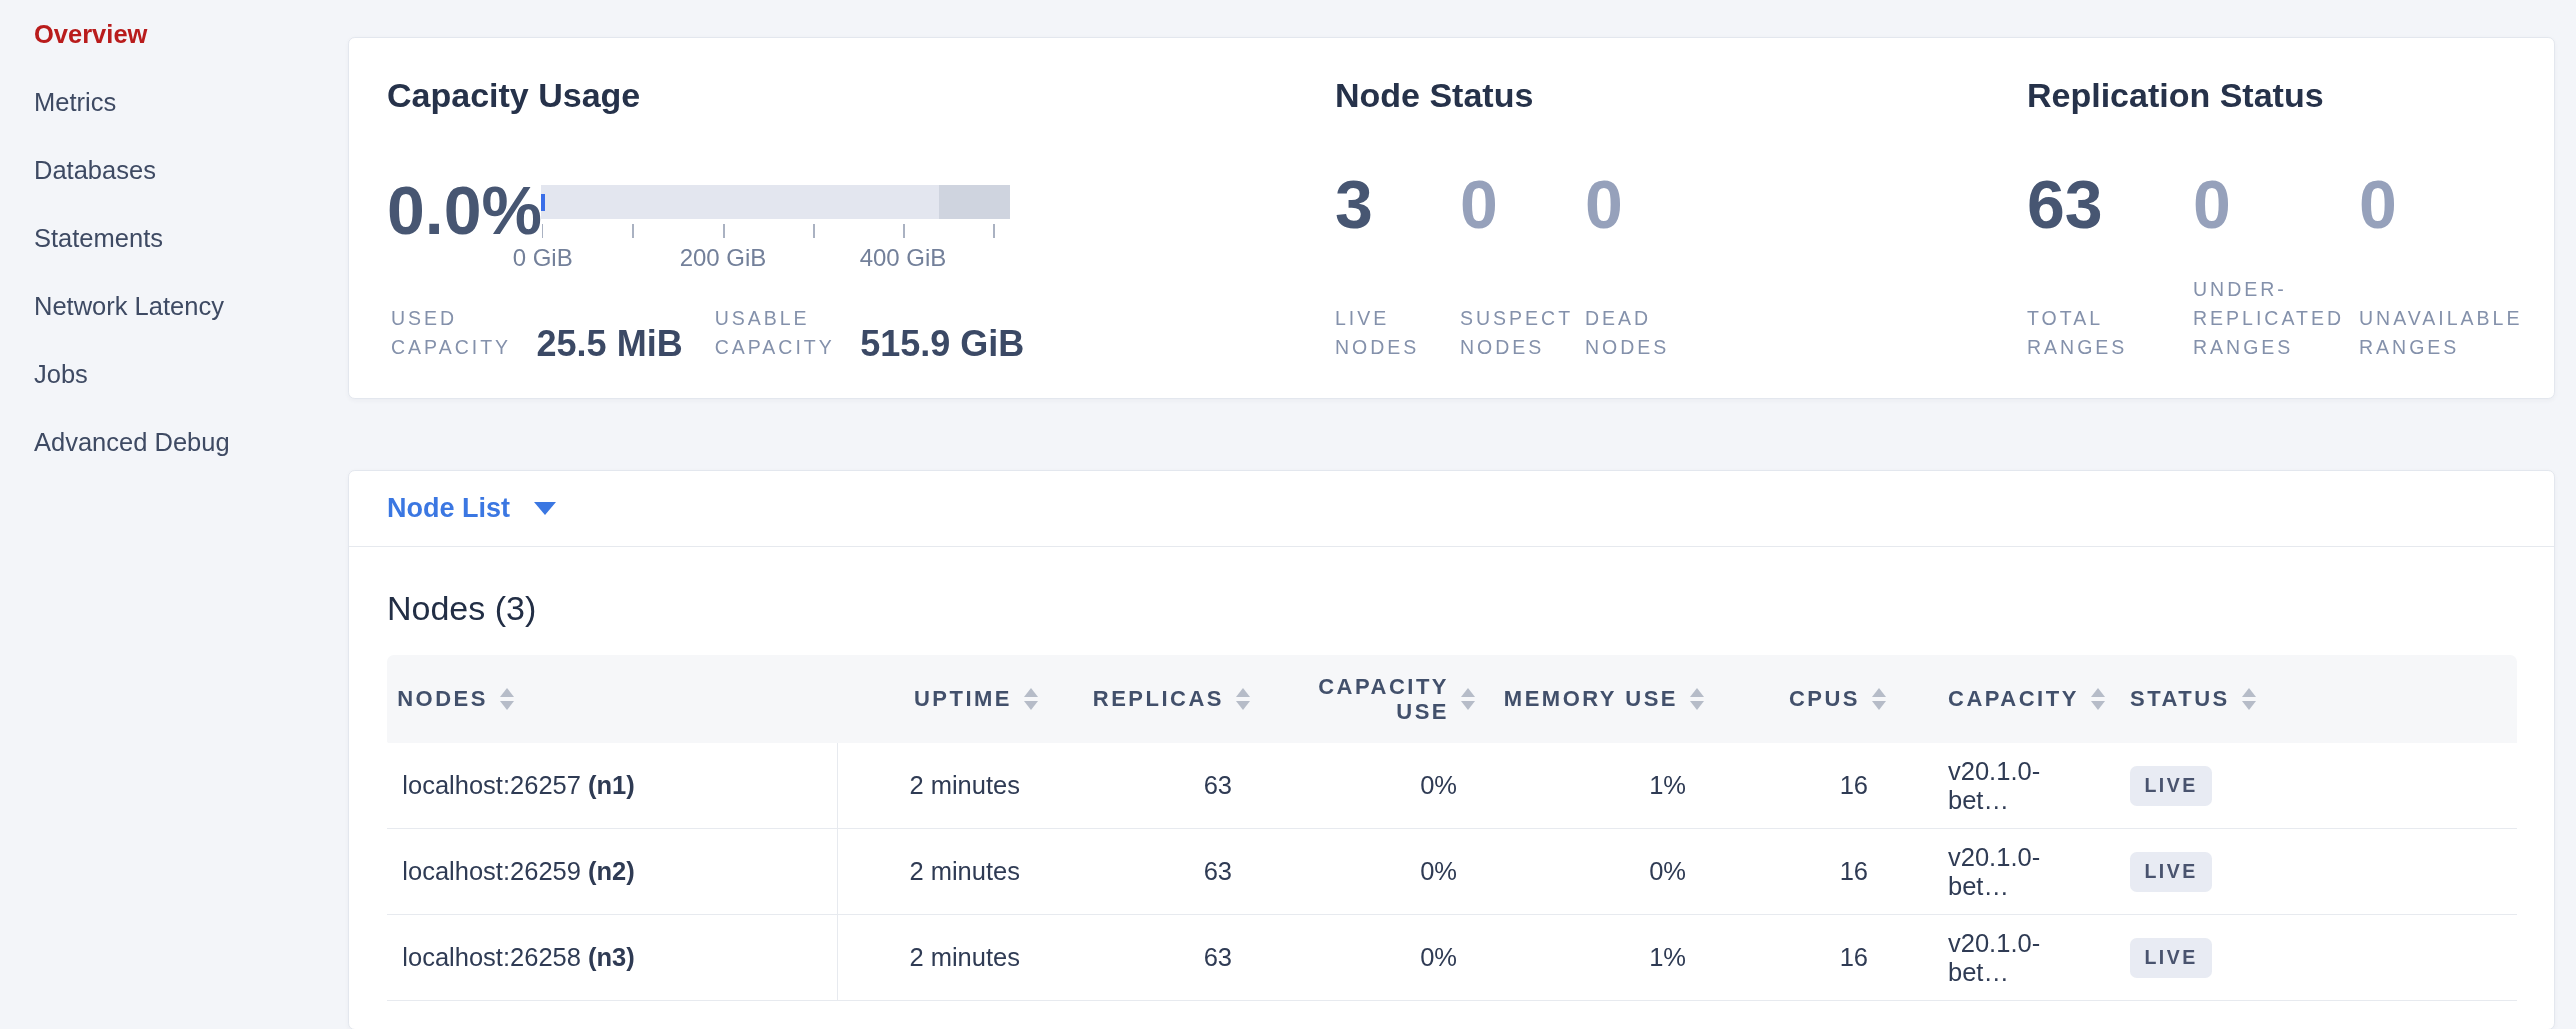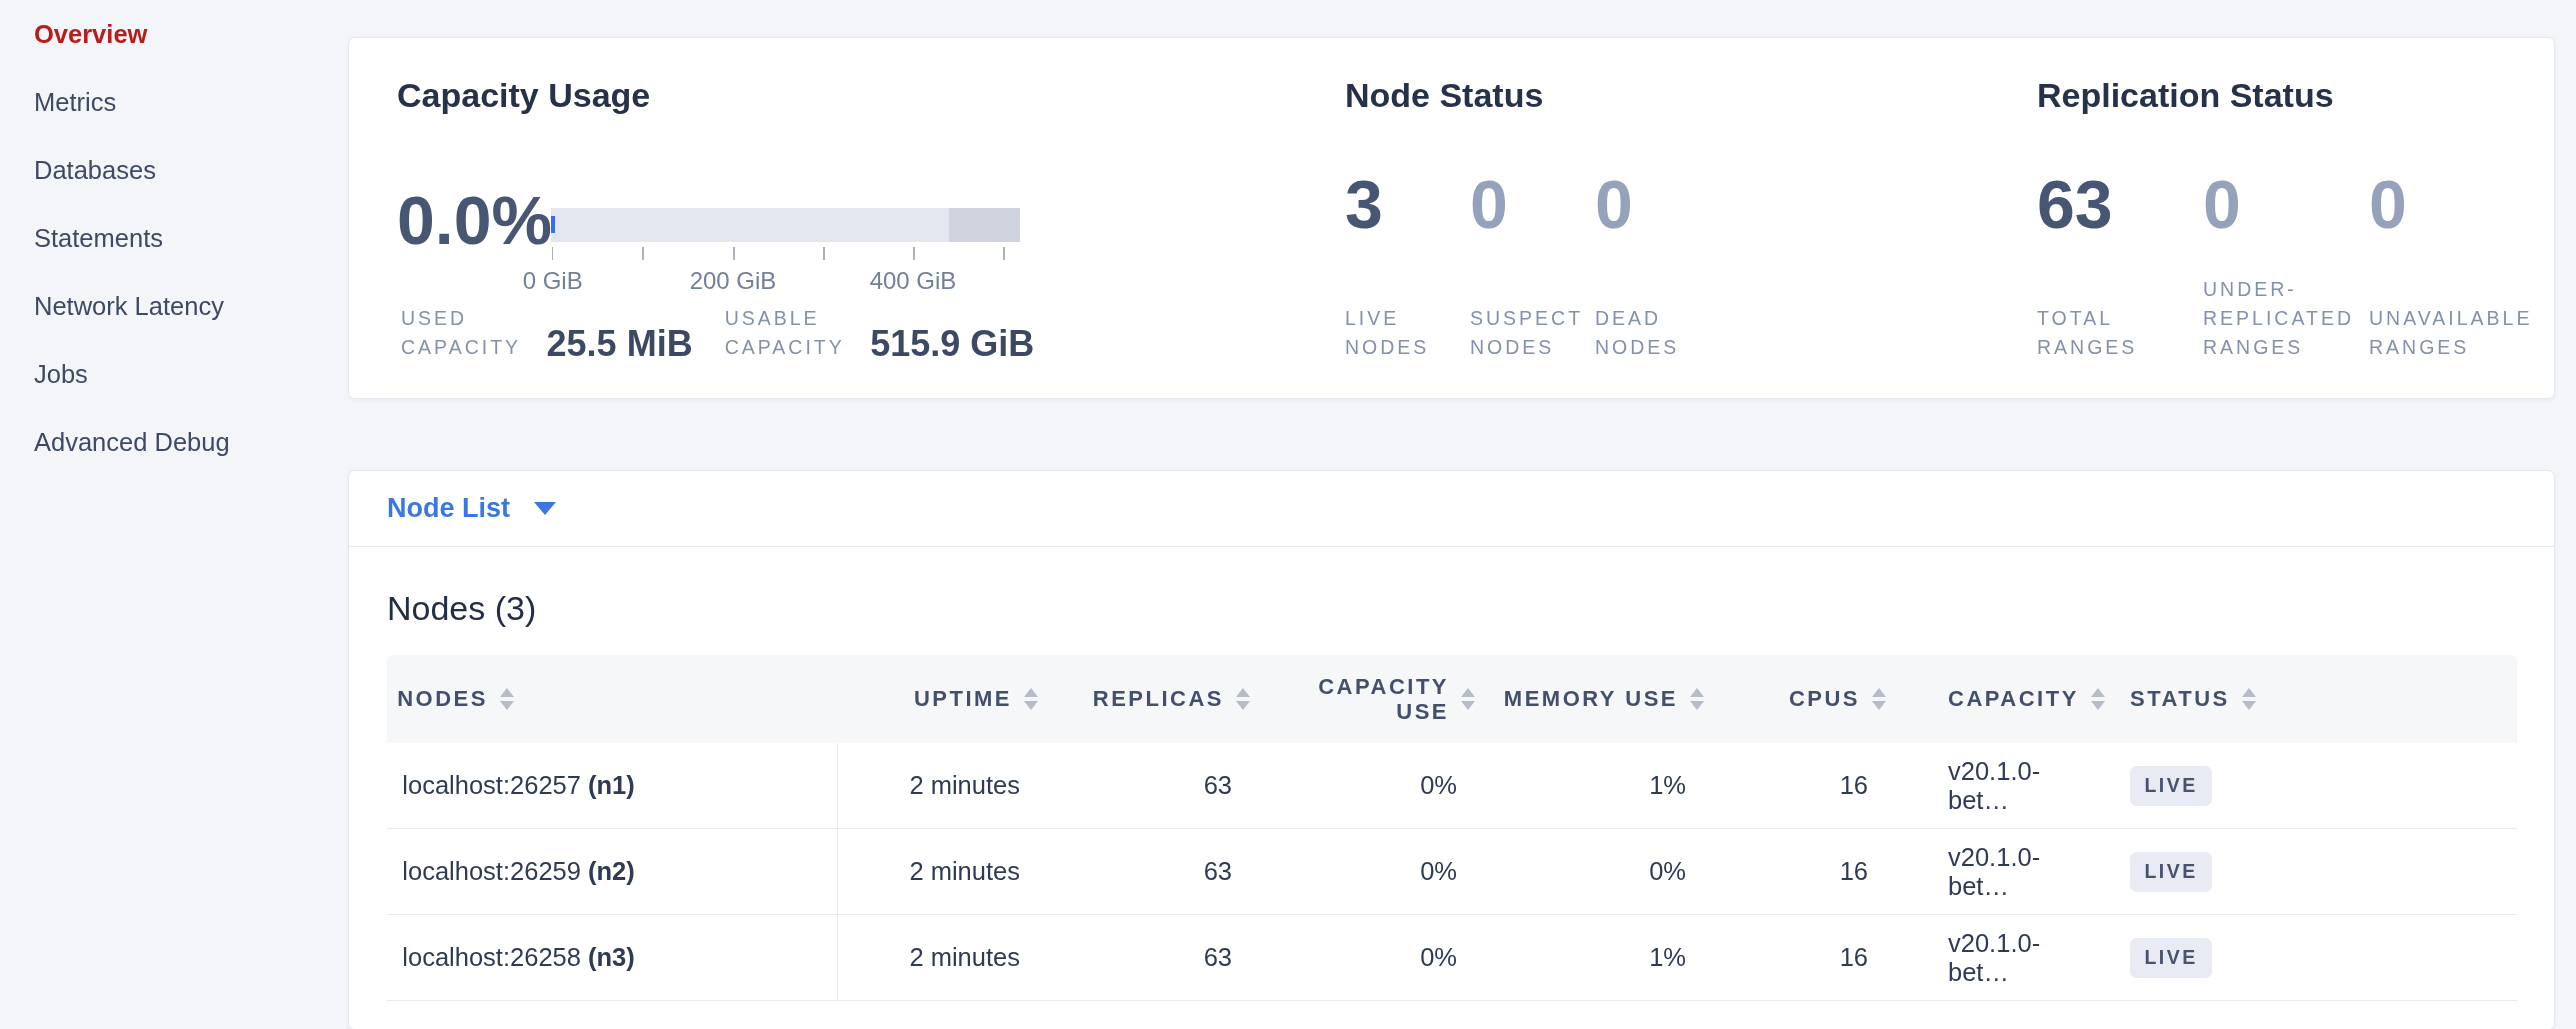--- a/index.html
+++ b/index.html
@@ -16,26 +16,26 @@
   .sidebar li.active{color:#b91c1c;font-weight:700;}
   
   .panel{
     position:absolute;left:348px;width:2207px;background:#fff;
     border:1.7px solid #e3e7ee;border-radius:6.8px;box-sizing:border-box;
     box-shadow:0 1.7px 4.2px rgba(40,50,70,0.04);
   }
   #panel-summary{top:37px;height:362px;display:flex;}
   #panel-nodes{top:470px;height:560px;}
   .sec{position:relative;height:100%;box-sizing:border-box;}
-  .sec-cap{width:986px;padding-left:38px;margin-left:10px;}
+  .sec-cap{width:986px;padding-left:38px;}
   .sec-node{width:692px;}
   .sec-repl{flex:1;}
   .sec-title{margin-top:37px;font-size:34px;line-height:41px;font-weight:700;color:#26324a;}
   
-  .cap-row{position:absolute;top:148px;left:38px;display:flex;align-items:center;}
+  .cap-row{position:absolute;top:138px;left:38px;display:flex;}
   .cap-pct{width:154px;font-size:68px;line-height:68px;font-weight:700;color:#475672;}
   .cap-bar{position:relative;width:469px;margin-top:9.3px;}
   .track{position:relative;height:34px;background:#e3e6ef;}
   .track-extra{position:absolute;right:0;top:0;height:34px;width:71px;background:#cfd4df;}
   .track-used{position:absolute;left:0;top:8.5px;width:4.2px;height:17px;background:#3b6fe8;}
   .tick{position:absolute;top:39px;width:1.7px;height:13.6px;background:#aab2c2;}
   .tick-label{position:absolute;top:59px;transform:translateX(-50%);font-size:24px;color:#73809a;white-space:nowrap;}
   
   .stats{position:absolute;bottom:36px;display:flex;align-items:flex-end;}
   .sec-cap .stats{left:42px;}

